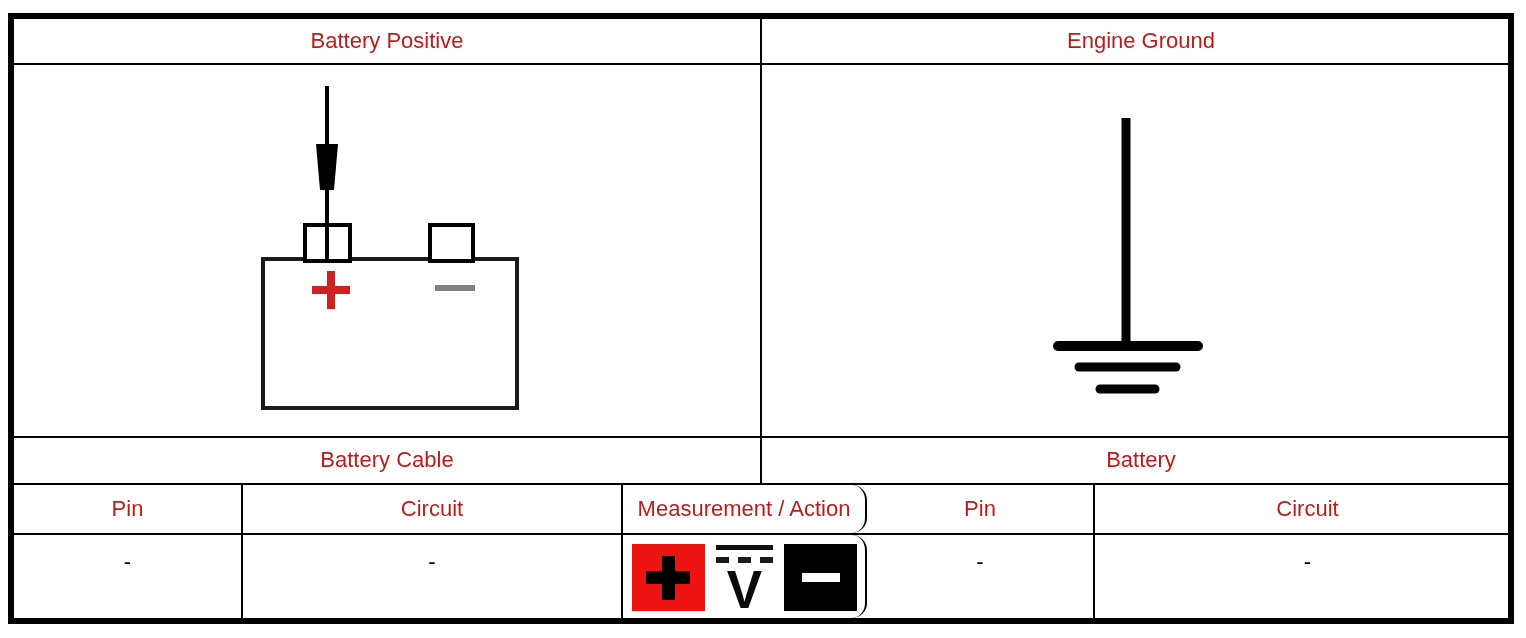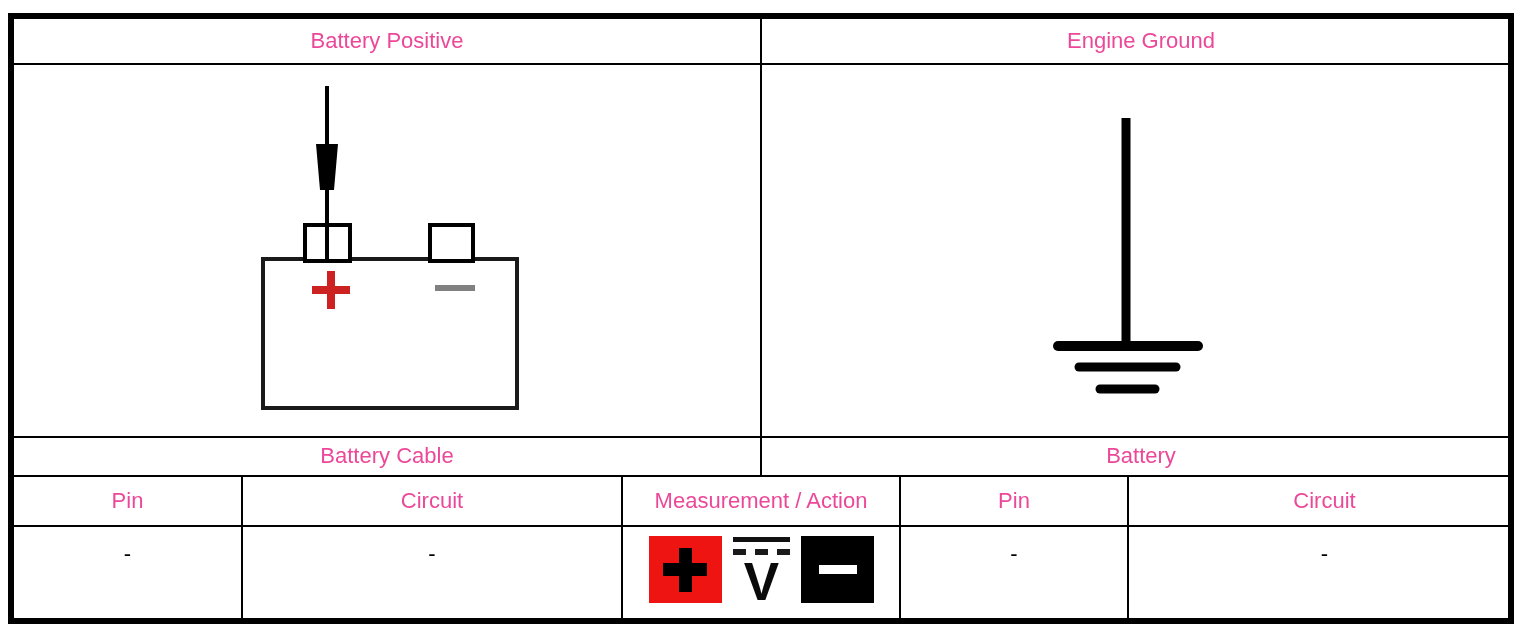--- a/index.html
+++ b/index.html
@@ -15,37 +15,37 @@
     position:absolute; left:8px; top:13px;
     width:1506px; height:611px;
     border:6px solid #000;
     background:#fff;
     display:flex; flex-direction:column;
   }
   .row { display:flex; width:100%; border-bottom:2px solid #000; }
   .row:last-child { border-bottom:none; }
   .r1 { height:46px; }
   .r2 { height:373px; }
-  .r3 { height:39px; }
+  .r3 { height:47px; }
   .r4 { height:50px; }
   .r5 { height:83px; flex:1; }
   .cell {
     border-right:2px solid #000;
     display:flex; align-items:center; justify-content:center;
     position:relative; overflow:hidden;
   }
   .cell.last { border-right:none; flex:1;padding-left:12px; }
   .half { width:748px; }
   .hdr span, .subhdr span, .colhdr span {
-    font-size:22px; line-height:1.1; color:#ec4899;
+    font-size:22px; line-height:1.1; color:#b91c1c;
   }
   
   .c-pin-l { width:229px; }
   .c-cir-l { width:380px; }
-  .c-meas  { width:278px; }
+  .c-meas  { width:244px;border-radius:15px; }
   .c-pin-r { width:228px; }
   
   .r5 .cell { align-items:flex-start; }
   .val { padding-top:14px; font-size:22px; }
   
   .diagram { background:#fff; }
   .diagram svg { position:absolute; left:0; top:0; }
   
   .icon-strip { display:flex; align-items:flex-start; gap:11px; padding-top:9px; }
   .icon-square { width:73px; height:67px; position:relative; flex:0 0 auto; }

